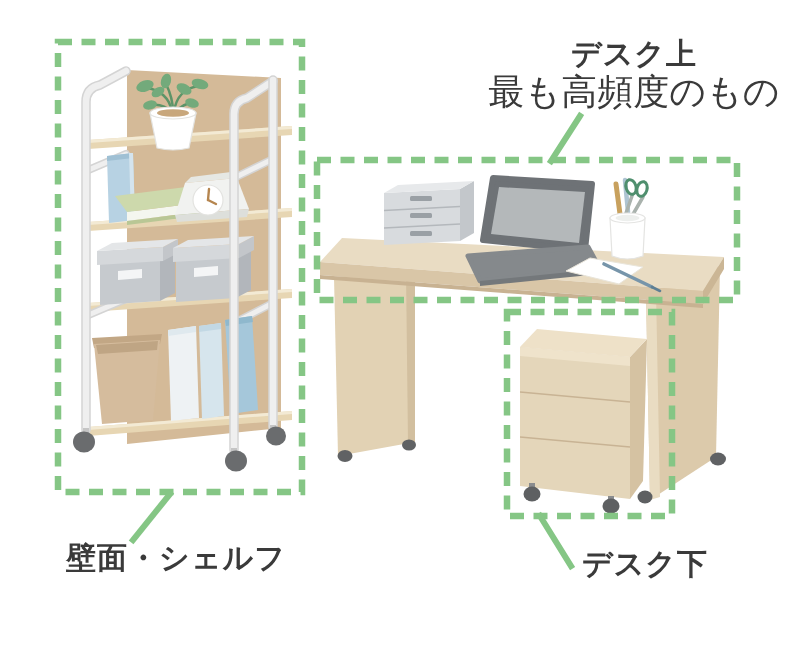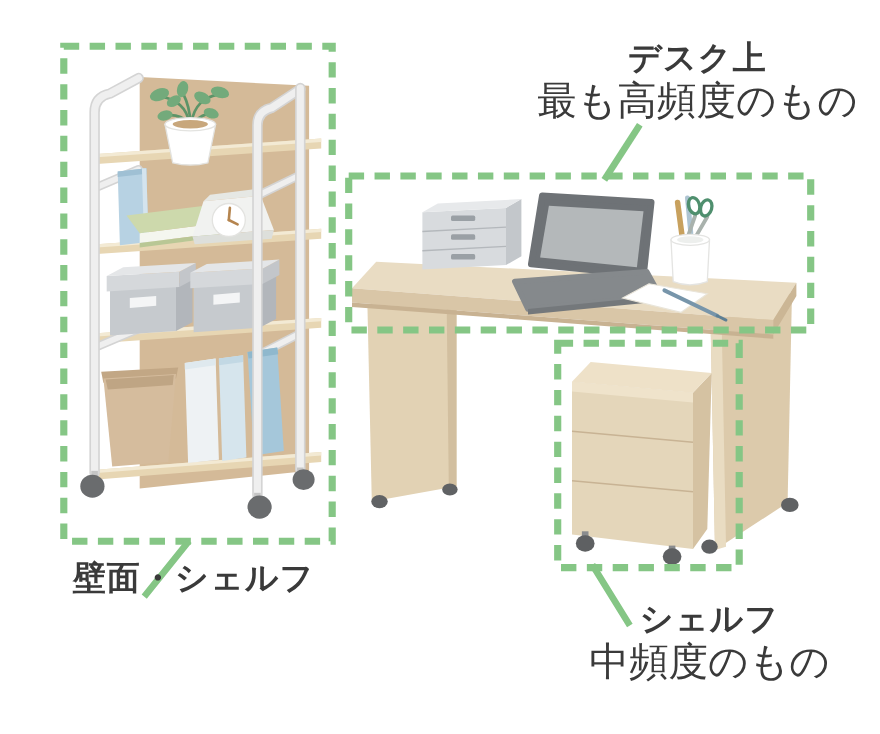--- a/index.html
+++ b/index.html
@@ -219,22 +219,21 @@
       <line x1="170" y1="494" x2="133" y2="540" stroke="#85c685"></line>
       <line x1="540" y1="516" x2="571" y2="566" stroke="#85c685"></line>
     </g>
   </svg>
 
   <div class="zone-label" style="left:484px;top:36px;width:300px;">
     <div class="t">デスク上</div>
     <div class="s">最も高頻度のもの</div>
   </div>
 
-  <div class="zone-label" style="left:26px;top:508px;width:300px;">
+  <div class="zone-label" style="left:26px;top:540px;width:300px;">
     <div class="t">壁面・シェルフ</div>
   </div>
 
   <div class="zone-label" style="left:495px;top:546px;width:300px;">
-    <div class="t">シェルフ</div>
-    <div class="s">中頻度のもの</div>
+    <div class="t">デスク下</div>
   </div>
 
 </div>
 
 </body></html>

